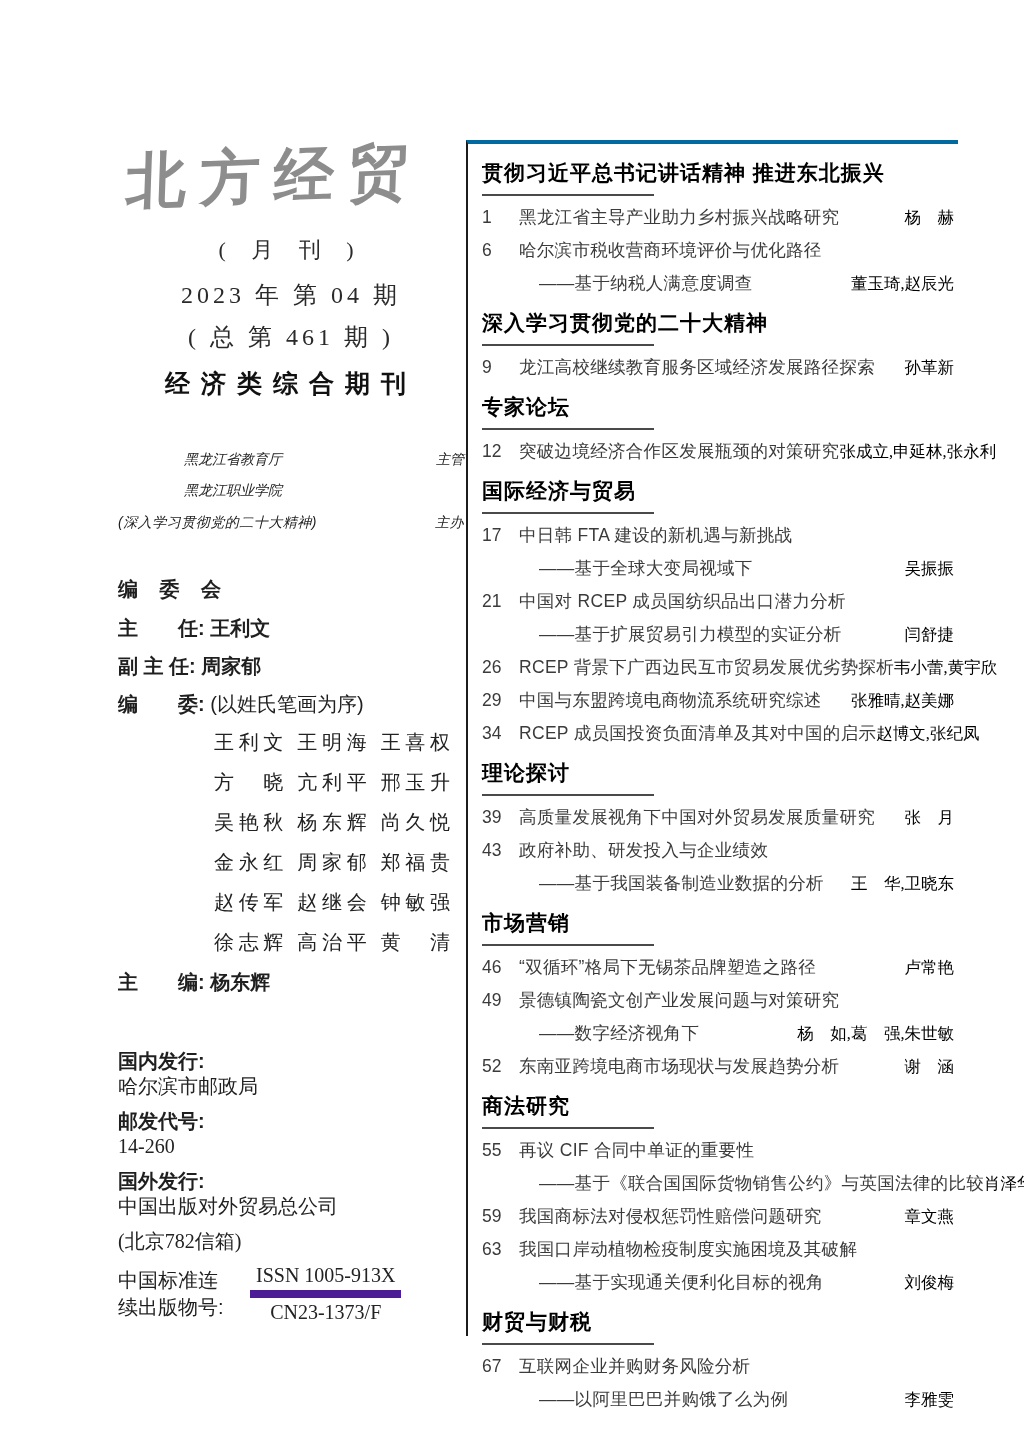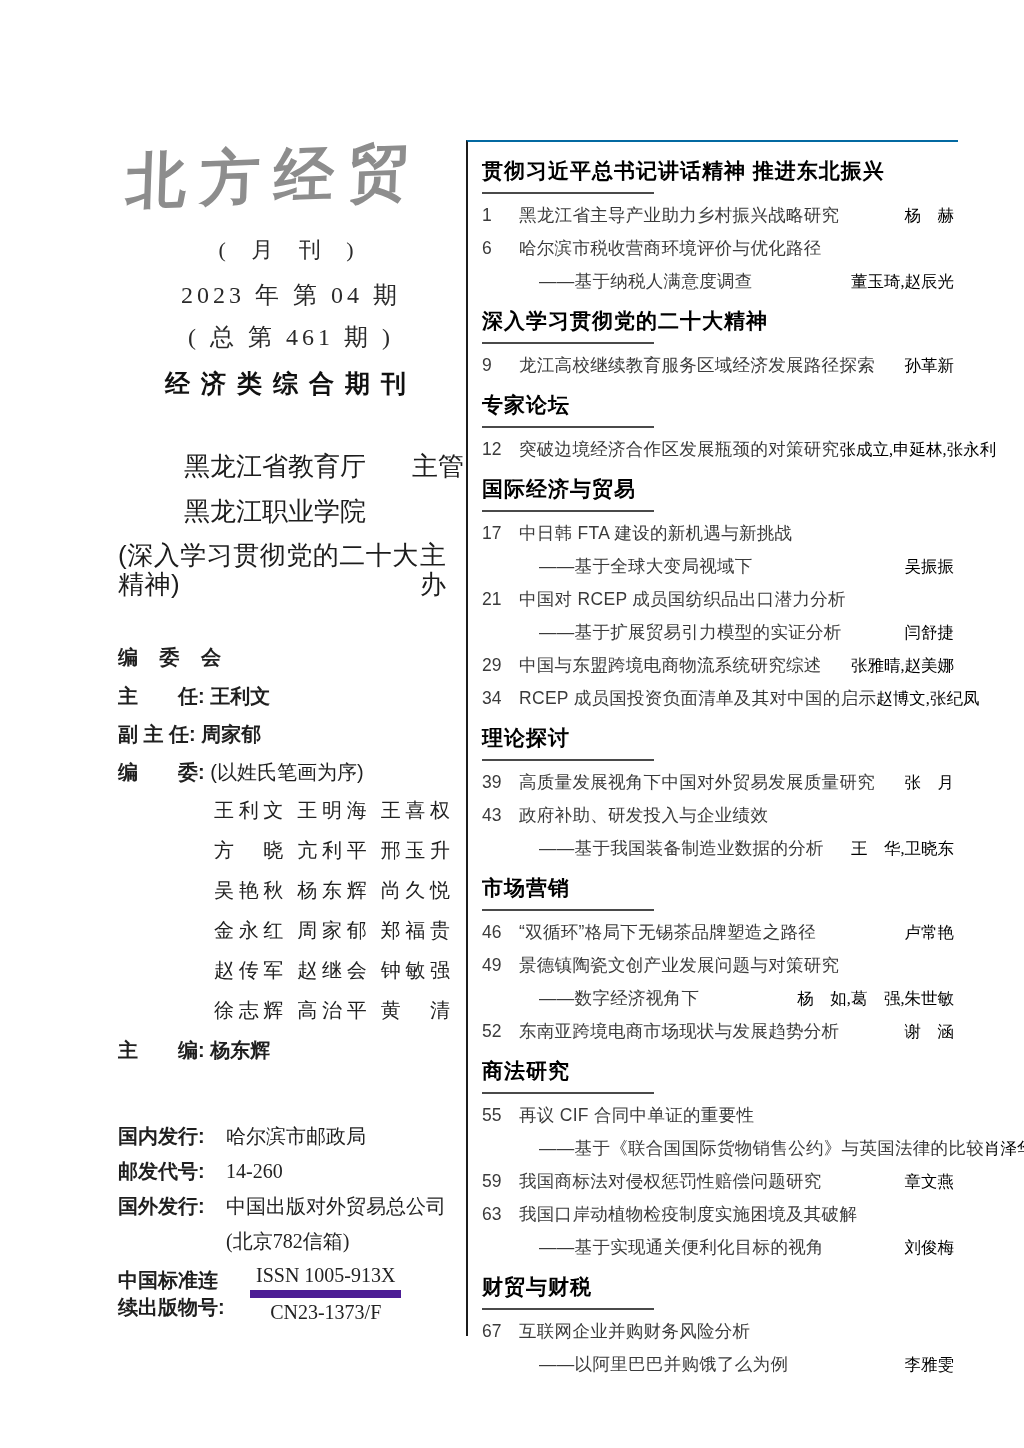--- a/index.html
+++ b/index.html
@@ -11,50 +11,50 @@
 
   .logo { font-family:"DejaVu Serif","Liberation Serif",serif; font-weight:bold;
           font-size:60px; letter-spacing:14px; color:#8d8d8d; transform:rotate(-2deg) skewX(-4deg);
           white-space:nowrap; margin:10px 0 18px 8px; }
 
   .meta-center { text-align:center; }
   .monthly { font-family:"Liberation Serif",serif; font-size:22px; letter-spacing:10px; color:#2a2a2a; margin-bottom:14px; }
   .issue-line { font-family:"Liberation Serif",serif; font-size:24px; letter-spacing:4px; color:#2a2a2a; margin-bottom:10px; }
   .desc-line { font-weight:bold; font-size:25px; letter-spacing:11px; color:#111; margin-top:14px; white-space:nowrap; }
 
-  .sponsor-block { margin-top:52px; font-size:26px; color:#1c1c1c; }
+  .sponsor-block { margin-top:52px; font-size:14px; color:#1c1c1c;font-style:italic; }
   .sponsor-row { display:flex; justify-content:space-between; margin-bottom:16px; line-height:1.1; }
   .sponsor-row .ind { padding-left:66px; }
   .sponsor-row.third { letter-spacing:0.5px; }
 
   .board-block { margin-top:46px; font-size:20px; }
   .board-title { font-weight:bold; letter-spacing:8px; margin-bottom:12px; }
   .board-row { margin-bottom:11px; white-space:nowrap; }
   .board-row .lbl { font-weight:bold; }
   .members-grid { margin-top:4px; }
   .member-row { display:flex; padding-left:96px; margin-bottom:13px; }
   .member-name { display:inline-block; width:84px; margin-right:14px;
                  font-family:"Liberation Serif","DejaVu Serif",serif; font-size:20px; color:#222;
                  text-align:justify; text-align-last:justify; white-space:nowrap; }
   .chief-row { margin-top:4px; }
 
   .pub-block { position:absolute; left:0; bottom:4px; width:346px; font-size:20px; }
-  .pub-row { display:flex; margin-bottom:10px; line-height:1.25; }
+  .pub-row { display:flex; margin-bottom:10px; line-height:1.25;flex-direction:column; }
   .pub-lbl { font-weight:bold; width:108px; flex:none; white-space:nowrap; }
   .pub-val { font-family:"Liberation Serif","DejaVu Serif",serif; color:#222; white-space:nowrap; }
   .pub-val.indent { padding-left:0; }
   .issn-row { display:flex; margin:4px 0 8px 0; align-items:center; }
-  .issn-lbl { font-weight:bold; width:132px; flex:none; line-height:1.35; }
+  .issn-lbl { font-weight:normal; width:132px; flex:none; line-height:1.35; }
   .issn-vals { font-family:"Liberation Serif","DejaVu Serif",serif; color:#222; }
   .issn-top { border-bottom:8px solid #4c1d95; padding:0 6px 3px 6px; }
   .issn-bottom { text-align:center; padding-top:3px; }
 
   
   .toc { position:absolute; left:466px; top:140px; width:492px; height:1196px;
-         border-left:2px solid #1c1c1c; border-top:2px solid #0369a1;
+         border-left:2px solid #1c1c1c; border-top:4px solid #0369a1;
          padding:10px 0 0 14px; }
   .section-title { font-weight:bold; font-size:21px; color:#000; letter-spacing:1px;
                    padding-top:5px; white-space:nowrap; }
   .section-underline { width:172px; border-bottom:2px solid #4a4a4a; margin:7px 0 9px 0; }
   .art-line { display:flex; align-items:baseline; height:33px; font-size:17.5px; color:#3b3b3b; }
   .art-page { width:37px; flex:none; }
   .art-title { flex:1; white-space:nowrap; letter-spacing:0.3px; }
   .art-sub { flex:1; padding-left:57px; white-space:nowrap; letter-spacing:0.3px; }
   .art-authors { flex:none; font-family:"Liberation Serif","DejaVu Serif",serif;
                  font-size:16.5px; color:#000000; padding-right:4px; white-space:nowrap; }
@@ -219,20 +219,25 @@
       </div>
       <div class="art-line">
         <div class="art-page">21</div>
         <div class="art-title">中国对 RCEP 成员国纺织品出口潜力分析</div>
       </div>
       <div class="art-line">
         <div class="art-sub">——基于扩展贸易引力模型的实证分析</div>
         <div class="art-authors">闫舒捷</div>
       </div>
       <div class="art-line">
+        <div class="art-page">26</div>
+        <div class="art-title">RCEP 背景下广西边民互市贸易发展优劣势探析</div>
+        <div class="art-authors">韦小蕾,黄宇欣</div>
+      </div>
+      <div class="art-line">
         <div class="art-page">29</div>
         <div class="art-title">中国与东盟跨境电商物流系统研究综述</div>
         <div class="art-authors">张雅晴,赵美娜</div>
       </div>
       <div class="art-line">
         <div class="art-page">34</div>
         <div class="art-title">RCEP 成员国投资负面清单及其对中国的启示</div>
         <div class="art-authors">赵博文,张纪凤</div>
       </div>
     </div>

